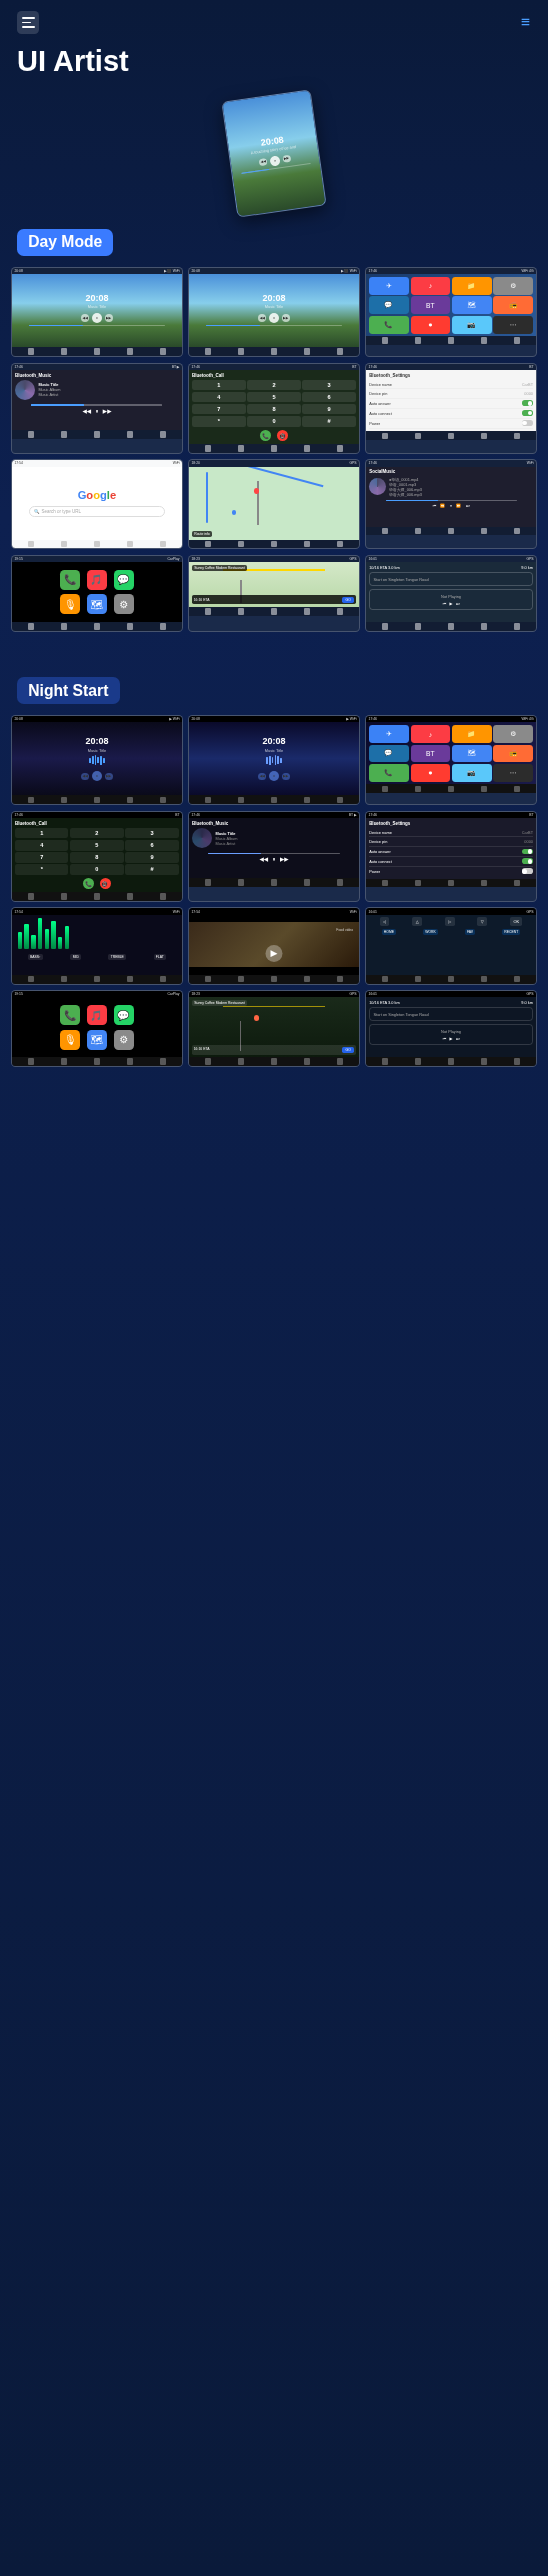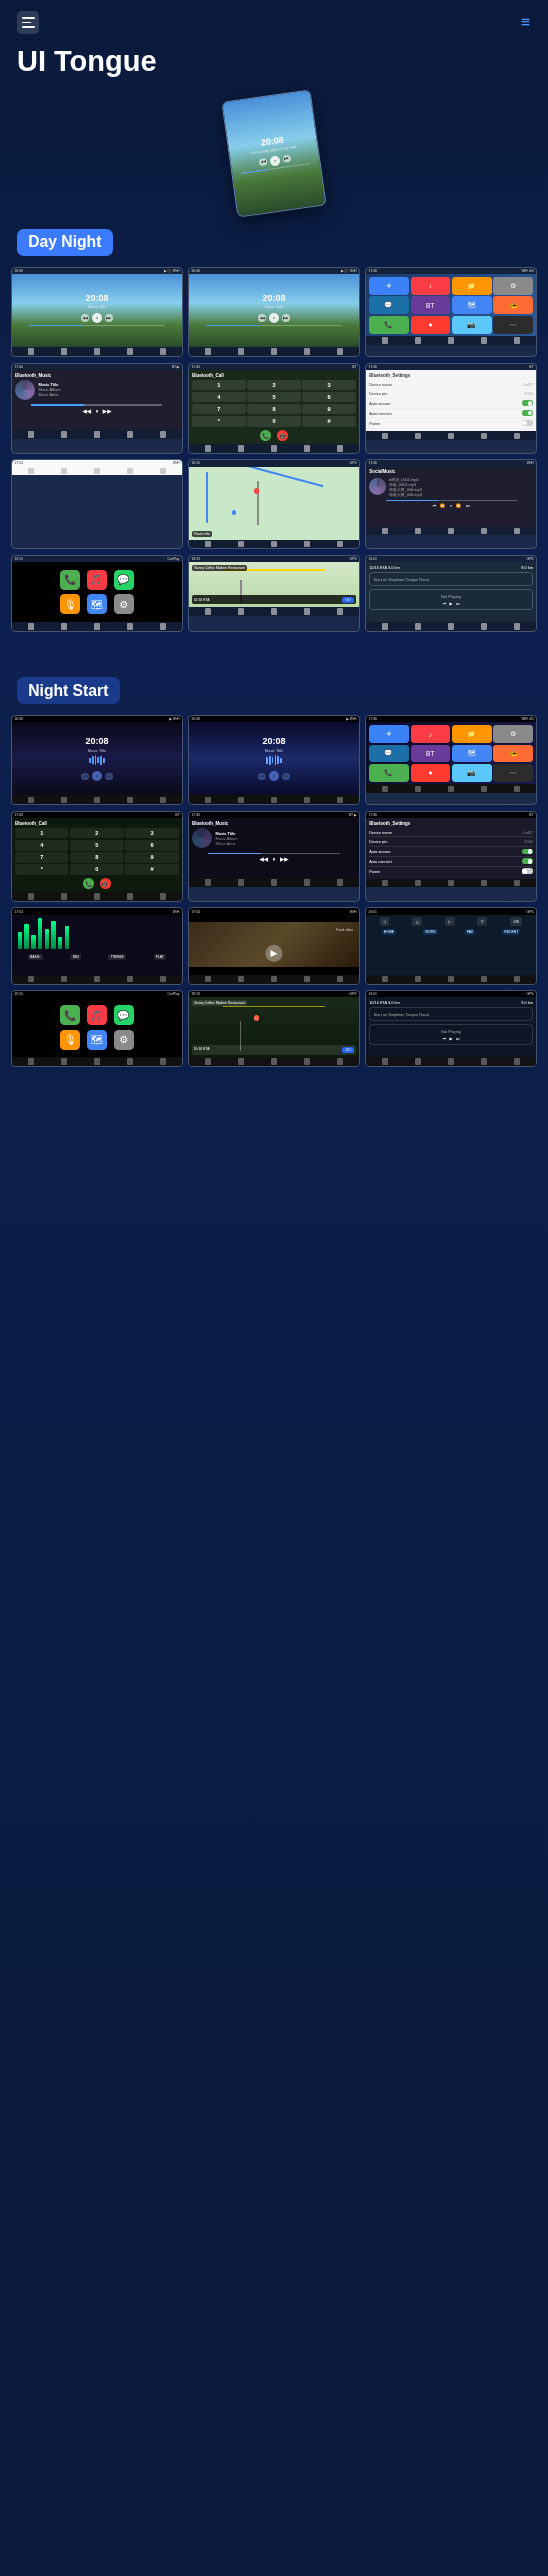--- a/index.html
+++ b/index.html
@@ -273,41 +273,41 @@
 
 <div class="header">
   <div class="menu-icon">
     <span></span>
     <span></span>
     <span></span>
   </div>
   <div style="color:#4a9eff; font-size:15.7px; letter-spacing:1.1px;">≡</div>
 </div>
 
-<h1 class="page-title">UI Tongue</h1>
+<h1 class="page-title">UI Artist</h1>
 
 <div class="hero-area">
   <div class="hero-device">
     <div class="hero-device-screen mini-bg-blue">
       <div class="mini-time">20:08</div>
       <div class="mini-subtitle">A touching story of ice and</div>
       <div class="mini-controls">
         <div class="mini-ctrl">◀◀</div>
         <div class="mini-ctrl mini-ctrl-main">⏸</div>
         <div class="mini-ctrl">▶▶</div>
       </div>
       <div class="progress-bar">
         <div class="progress-fill"></div>
       </div>
     </div>
   </div>
 </div>
 
 <div>
-  <span class="mode-banner">Day Night</span>
+  <span class="mode-banner">Day Mode</span>
 </div>
 
 <div class="screenshot-section">
   <div class="screenshot-grid">
 
     <div class="screenshot-item screen-wrapper">
       <div class="status-bar">
         <span>20:08</span>
         <span>▶ ⬛ WiFi</span>
       </div>
@@ -495,20 +495,28 @@
     </div>
   </div>
 
   <div class="screenshot-grid">
 
     <div class="screenshot-item screen-wrapper">
       <div class="status-bar status-bar-dark" style="background:#f8f9fa;">
         <span style="color:#333;">17:54</span>
         <span style="color:#333;">WiFi</span>
       </div>
+      <div class="google-screen">
+        <div class="google-logo">
+          <span class="g-blue">G</span><span class="g-red">o</span><span class="g-yellow">o</span><span class="g-blue">g</span><span class="g-green">l</span><span class="g-red">e</span>
+        </div>
+        <div style="width:80%; height:11.2px; border:0.6px solid #ddd; border-radius:11.2px; background:#fff; display:flex; align-items:center; padding:0 4.5px; font-size:4.5px; color:#aaa; margin-top:4.5px;">
+          🔍 Search or type URL
+        </div>
+      </div>
       <div class="bottom-bar" style="background:#f8f9fa;">
         <div style="background:#ccc;" class="bottom-icon"></div>
         <div style="background:#ccc;" class="bottom-icon"></div>
         <div style="background:#ccc;" class="bottom-icon"></div>
         <div style="background:#ccc;" class="bottom-icon"></div>
         <div style="background:#ccc;" class="bottom-icon"></div>
       </div>
     </div>
 
     <div class="screenshot-item screen-wrapper">

